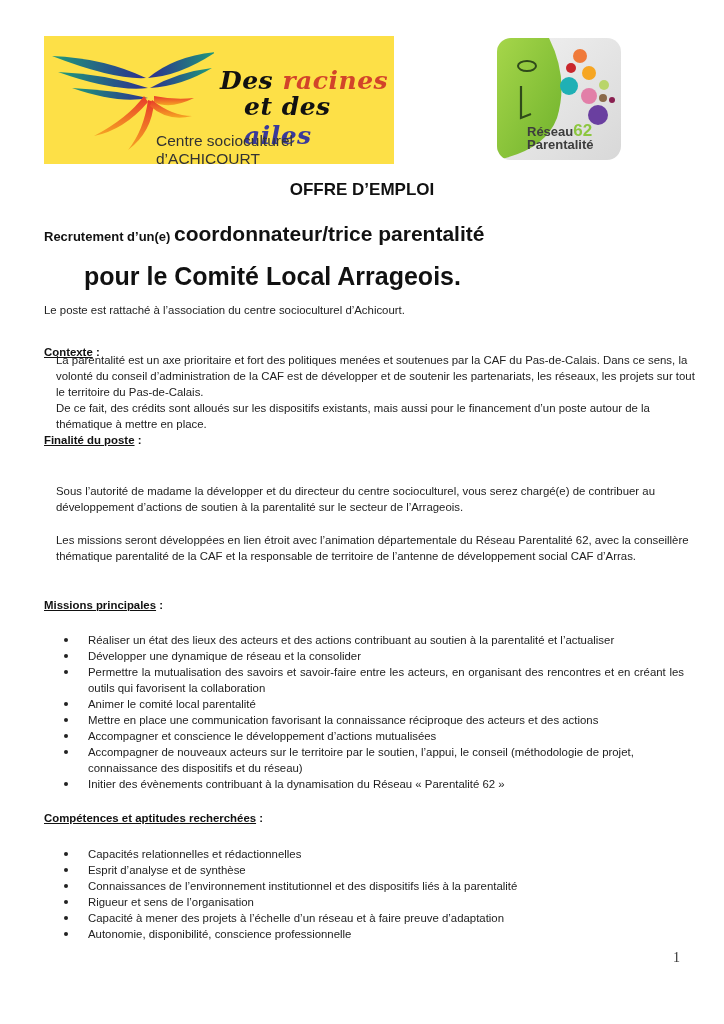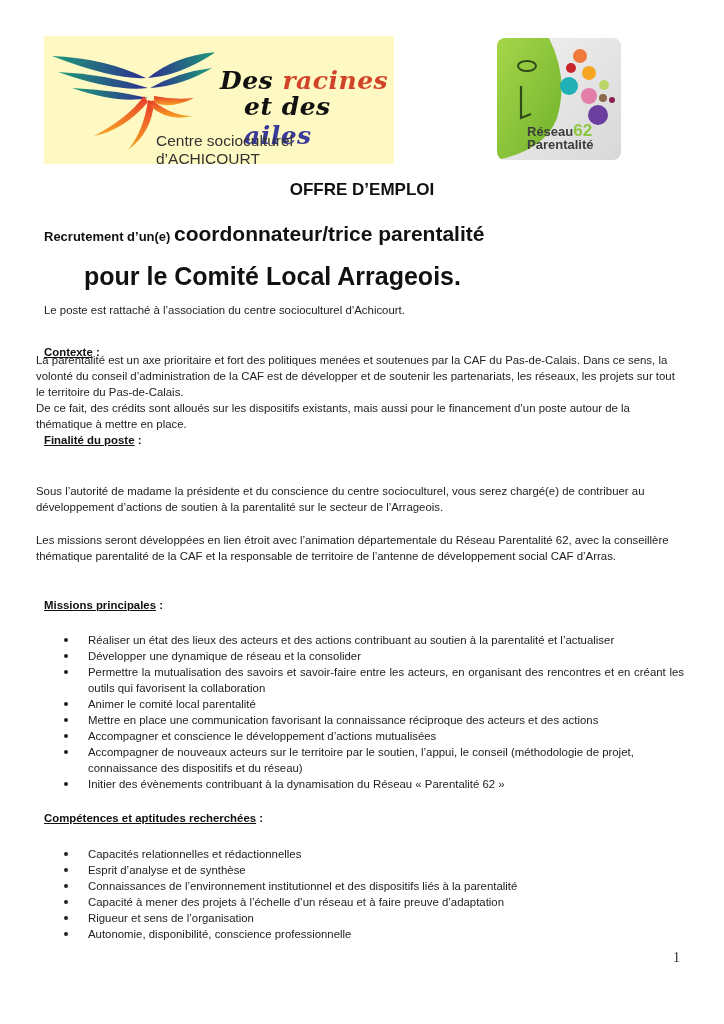--- a/index.html
+++ b/index.html
@@ -3,39 +3,39 @@
   <meta charset="utf-8">
   <style>
     html, body { margin: 0; padding: 0; background: #ffffff; }
     body {
       width: 724px; height: 1024px; position: relative; overflow: hidden;
       font-family: "Liberation Sans", sans-serif; color: #1a1a1a;
     }
     .page { position: absolute; left: 0; top: 0; width: 724px; height: 1024px; }
 
     
-    .logo-left { position: absolute; left: 44px; top: 36px; width: 350px; height: 128px; background: #fef9c3; }
+    .logo-left { position: absolute; left: 44px; top: 36px; width: 350px; height: 128px; background: #fde047; }
     .logo-left svg { position: absolute; left: 0; top: 0; }
     .logo-title1 {
       position: absolute; left: 176px; top: 30px; font-family: "DejaVu Serif", serif;
       font-style: italic; font-weight: bold; font-size: 25px; color: #111; letter-spacing: 0.5px;
     }
     .logo-title1 .accent { color: #d2442a; }
     .logo-title2 {
       position: absolute; left: 200px; top: 56px; font-family: "DejaVu Serif", serif;
       font-style: italic; font-weight: bold; font-size: 25px; color: #111; letter-spacing: 0.5px;
     }
     .logo-title2 .accent { color: #3a3a9a; }
     .logo-subtitle {
       position: absolute; left: 112px; top: 96px; font-size: 15.5px; color: #333; font-family: "Liberation Sans", sans-serif;
     }
 
     .logo-right {
       position: absolute; left: 497px; top: 38px; width: 124px; height: 122px;
-      border-radius: 8px; background: linear-gradient(135deg, #f2f2f2 0%, #d8d8d8 100%);
+      border-radius: 14px; background: linear-gradient(135deg, #f2f2f2 0%, #d8d8d8 100%);
       overflow: hidden;
     }
     .logo-right svg { position: absolute; left: 0; top: 0; }
     .reseau-text {
       position: absolute; left: 30px; top: 86px; font-size: 13px; font-weight: bold; color: #3d3d3d;
       line-height: 13px; font-family: "Liberation Sans", sans-serif;
     }
     .reseau-text .num { color: #8cc63f; font-size: 17px; }
 
     
@@ -51,21 +51,21 @@
     .title-line2 {
       position: absolute; left: 44px; top: 262px; font-weight: bold; font-size: 25px; color: #111; white-space: nowrap; margin-left: 40px;
     }
     .attach { position: absolute; left: 44px; top: 304px; font-size: 11.4px; color: #222; }
 
     .section-head {
       position: absolute; left: 44px; font-size: 11.4px; font-weight: bold; color: #111;
     }
     .section-head .u { text-decoration: underline; }
     .para {
-      position: absolute; left: 36px; width: 640px; font-size: 11.4px; line-height: 16px; color: #222;
+      position: absolute; left: 56px; width: 640px; font-size: 11.4px; line-height: 16px; color: #222;
     }
     ul.bullets {
       position: absolute; left: 44px; width: 640px; margin: 0; padding: 0; list-style: none;
       font-size: 11.4px; line-height: 16px; color: #222;
     }
     ul.bullets li { position: relative; padding-left: 44px; }
     ul.bullets li .dot {
       position: absolute; left: 20px; top: 6px; width: 4px; height: 4px; border-radius: 50%; background: #222;
     }
     .just { text-align: justify; }
@@ -146,39 +146,39 @@
   </div>
   <div class="title-line2">pour le Comité Local Arrageois.</div>
 
   <div class="attach">Le poste est rattaché à l’association du centre socioculturel d’Achicourt.</div>
 
   <div class="section-head" style="top:346px;"><span class="u">Contexte</span><span> :</span></div>
   <div class="para" style="top:352px;">La parentalité est un axe prioritaire et fort des politiques menées et soutenues par la CAF du Pas-de-Calais. Dans ce sens, la volonté du conseil d’administration de la CAF est de développer et de soutenir les partenariats, les réseaux, les projets sur tout le territoire du Pas-de-Calais.</div>
   <div class="para" style="top:400px;">De ce fait, des crédits sont alloués sur les dispositifs existants, mais aussi pour le financement d’un poste autour de la thématique à mettre en place.</div>
 
   <div class="section-head" style="top:434px;"><span class="u">Finalité du poste</span><span> :</span></div>
-  <div class="para" style="top:483px;">Sous l’autorité de madame la présidente et du conscience du centre socioculturel, vous serez chargé(e) de contribuer au développement d’actions de soutien à la parentalité sur le secteur de l’Arrageois.</div>
+  <div class="para" style="top:483px;">Sous l’autorité de madame la développer et du directeur du centre socioculturel, vous serez chargé(e) de contribuer au développement d’actions de soutien à la parentalité sur le secteur de l’Arrageois.</div>
   <div class="para" style="top:532px;">Les missions seront développées en lien étroit avec l’animation départementale du Réseau Parentalité 62, avec la conseillère thématique parentalité de la CAF et la responsable de territoire de l’antenne de développement social CAF d’Arras.</div>
 
   <div class="section-head" style="top:599px;"><span class="u">Missions principales</span><span> :</span></div>
   <ul class="bullets" style="top:632px;">
     <li><span class="dot"></span><span>Réaliser un état des lieux des acteurs et des actions contribuant au soutien à la parentalité et l’actualiser</span></li>
     <li><span class="dot"></span><span>Développer une dynamique de réseau et la consolider</span></li>
     <li class="just"><span class="dot"></span><span>Permettre la mutualisation des savoirs et savoir-faire entre les acteurs, en organisant des rencontres et en créant les outils qui favorisent la collaboration</span></li>
     <li><span class="dot"></span><span>Animer le comité local parentalité</span></li>
     <li><span class="dot"></span><span>Mettre en place une communication favorisant la connaissance réciproque des acteurs et des actions</span></li>
     <li><span class="dot"></span><span>Accompagner et conscience le développement d’actions mutualisées</span></li>
     <li><span class="dot"></span><span>Accompagner de nouveaux acteurs sur le territoire par le soutien, l’appui, le conseil (méthodologie de projet, connaissance des dispositifs et du réseau)</span></li>
     <li><span class="dot"></span><span>Initier des évènements contribuant à la dynamisation du Réseau « Parentalité 62 »</span></li>
   </ul>
 
   <div class="section-head" style="top:812px;"><span class="u">Compétences et aptitudes recherchées</span><span> :</span></div>
   <ul class="bullets" style="top:846px;">
     <li><span class="dot"></span><span>Capacités relationnelles et rédactionnelles</span></li>
     <li><span class="dot"></span><span>Esprit d’analyse et de synthèse</span></li>
     <li><span class="dot"></span><span>Connaissances de l’environnement institutionnel et des dispositifs liés à la parentalité</span></li>
+    <li><span class="dot"></span><span>Rigueur et sens de l’organisation</span></li>
     <li><span class="dot"></span><span>Capacité à mener des projets à l’échelle d’un réseau et à faire preuve d’adaptation</span></li>
-    <li><span class="dot"></span><span>Rigueur et sens de l’organisation</span></li>
     <li><span class="dot"></span><span>Autonomie, disponibilité, conscience professionnelle</span></li>
   </ul>
 
   <div class="page-num">1</div>
 </div>
 
 </body></html>

